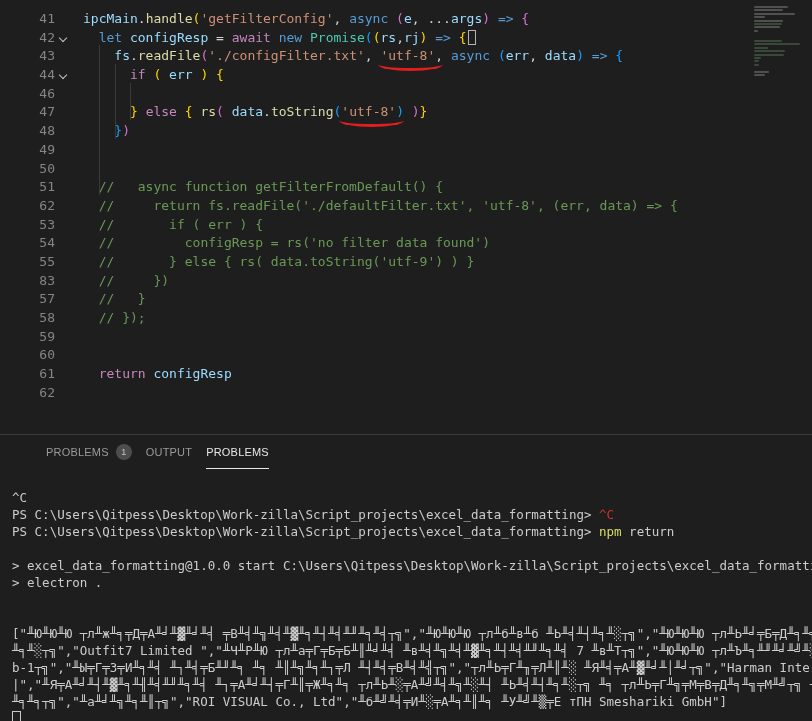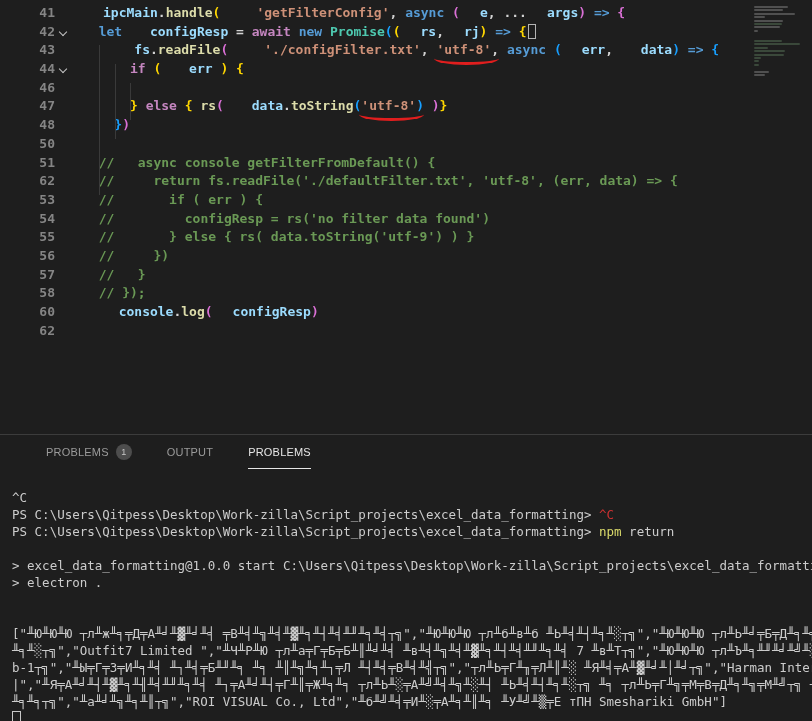--- a/index.html
+++ b/index.html
@@ -2,31 +2,31 @@
 <html style="--bg: #1e1e1e; --gutter: #858585; --var: #9cdcfe; --fn: #dcdcaa; --str: #ce9178; --kw: #569cd6; --ctrl: #c586c0; --cls: #4ec9b0; --punc: #d4d4d4; --cmt: #6a9955; --b1: #ffd700; --b2: #da70d6; --b3: #179fff; --red_mark: #e01e1e; --term_fg: #cccccc; --term_red: #cd3131; --term_yellow: #dcdc6b; --tab_fg: #9b9b9b; --tab_active: #e7e7e7; --badge_bg: #4d4d4d;"><head>
 <meta charset="utf-8">
 <style>
   * { box-sizing: border-box; margin: 0; padding: 0; }
   html,body { width: 812px; height: 721px; overflow: hidden; }
   body { background: var(--bg, #1e1e1e); font-family: "DejaVu Sans Mono", monospace; }
 
   .screen { position: relative; width: 812px; height: 721px; background: var(--bg, #1e1e1e); }
 
   
-  .editor { position: absolute; top: 0; left: 0; right: 0; height: 434px; padding-top: 4px; overflow: hidden; font-weight: bold; }
+  .editor { position: absolute; top: 0; left: 0; right: 0; height: 434px; padding-top: 10px; overflow: hidden; }
   .code-line { display: flex; height: 18.7px; line-height: 18.7px; font-size: 13px; }
   .gutter { width: 55px; flex: none; text-align: right; color: var(--gutter, #858585); white-space: pre; }
   .fold { width: 19px; flex: none; position: relative; }
   .chev { position: absolute; left: 5px; top: 6px; width: 6px; height: 6px;
           border-left: 1.4px solid #c5c5c5; border-bottom: 1.4px solid #c5c5c5; transform: rotate(-45deg); }
   .lc { padding-left: 9px; white-space: pre; }
 
-  .tk-v { color: var(--var); margin-left: 20px; }
+  .tk-v { color: var(--var); }
   .tk-f { color: var(--fn); }
-  .tk-s { color: var(--str); margin-left: 36px; }
+  .tk-s { color: var(--str); }
   .tk-k { color: var(--kw); }
   .tk-c { color: var(--ctrl); }
   .tk-t { color: var(--cls); }
   .tk-p { color: var(--punc); }
   .tk-m { color: var(--cmt); }
   .tk-b1 { color: var(--b1); }
   .tk-b2 { color: var(--b2); }
   .tk-b3 { color: var(--b3); }
   .tk-su { color: var(--str); position: relative; display: inline-block; }
   .tk-su::after { content: ""; position: absolute; left: -2px; right: -8px; top: 11px; height: 10px;
@@ -39,21 +39,21 @@
   .g1 { left: 99px;  top: 45px; height: 150px; }
   .g2 { left: 115px; top: 64px; height: 75px; }
   .g3 { left: 130px; top: 83px; height: 37px; }
 
   .minimap { position: absolute; top: 0; right: 2px; width: 58px; height: 430px; }
   .mmbar { position: absolute; left: 2px; height: 2px; background: #7a7a7a; opacity: .55; border-radius: 1px; }
   .mmbar.mmc { background: #567255; opacity: .5; }
 
   
   .panel { position: absolute; top: 434px; left: 0; right: 0; bottom: 0; border-top: 1px solid #3c3c3c; }
-  .tabbar { display: flex; gap: 35px; padding-left: 46px; height: 34px; align-items: stretch;
+  .tabbar { display: flex; gap: 14px; padding-left: 46px; height: 34px; align-items: stretch;
             font-family: "Liberation Sans", sans-serif; }
   .ptab { font-size: 11px; color: var(--tab_fg, #9b9b9b); letter-spacing: .2px; display: flex;
           align-items: center; gap: 7px; border-bottom: 1px solid transparent; cursor: pointer; }
   .ptab.active { color: var(--tab_active, #e7e7e7); border-bottom-color: var(--tab_active, #e7e7e7); }
   .badge { background: var(--badge_bg, #4d4d4d); color: #c7c7c7; width: 16px; height: 16px; border-radius: 50%;
            font-size: 9px; display: flex; align-items: center; justify-content: center; }
 
   .terminal { padding: 20px 0 0 12px; font-size: 12.5px; line-height: 17px; color: var(--term_fg, #ccc);
               overflow: hidden; height: 286px; }
   .trow { height: 17px; white-space: pre; }
@@ -102,28 +102,33 @@
           <span class="gutter">47</span>
           <span class="fold"></span>
           <span class="lc"><span class="tk-p">      </span><span class="tk-b1">}</span><span class="tk-p"> </span><span class="tk-c">else</span><span class="tk-p"> </span><span class="tk-b1">{</span><span class="tk-p"> </span><span class="tk-f">rs</span><span class="tk-b2">(</span><span class="tk-p"> </span><span class="tk-v">data</span><span class="tk-p">.</span><span class="tk-f">toString</span><span class="tk-b3">(</span><span class="tk-su">'utf-8'</span><span class="tk-b3">)</span><span class="tk-p"> </span><span class="tk-b2">)</span><span class="tk-b1">}</span></span>
         </div>
         <div class="code-line">
           <span class="gutter">48</span>
           <span class="fold"></span>
           <span class="lc"><span class="tk-p">    </span><span class="tk-b3">}</span><span class="tk-b2">)</span></span>
         </div>
         <div class="code-line">
+          <span class="gutter">49</span>
+          <span class="fold"></span>
+          <span class="lc"></span>
+        </div>
+        <div class="code-line">
           <span class="gutter">50</span>
           <span class="fold"></span>
           <span class="lc"></span>
         </div>
         <div class="code-line">
           <span class="gutter">51</span>
           <span class="fold"></span>
-          <span class="lc"><span class="tk-p">  </span><span class="tk-m">//   async console getFilterFromDefault() {</span></span>
+          <span class="lc"><span class="tk-p">  </span><span class="tk-m">//   async function getFilterFromDefault() {</span></span>
         </div>
         <div class="code-line">
           <span class="gutter">62</span>
           <span class="fold"></span>
           <span class="lc"><span class="tk-p">  </span><span class="tk-m">//     return fs.readFile('./defaultFilter.txt', 'utf-8', (err, data) =&gt; {</span></span>
         </div>
         <div class="code-line">
           <span class="gutter">53</span>
           <span class="fold"></span>
           <span class="lc"><span class="tk-p">  </span><span class="tk-m">//       if ( err ) {</span></span>
@@ -132,38 +137,47 @@
           <span class="gutter">54</span>
           <span class="fold"></span>
           <span class="lc"><span class="tk-p">  </span><span class="tk-m">//         configResp = rs('no filter data found')</span></span>
         </div>
         <div class="code-line">
           <span class="gutter">55</span>
           <span class="fold"></span>
           <span class="lc"><span class="tk-p">  </span><span class="tk-m">//       } else { rs( data.toString('utf-9') ) }</span></span>
         </div>
         <div class="code-line">
-          <span class="gutter">56</span>
+          <span class="gutter">83</span>
           <span class="fold"></span>
           <span class="lc"><span class="tk-p">  </span><span class="tk-m">//     })</span></span>
         </div>
         <div class="code-line">
           <span class="gutter">57</span>
           <span class="fold"></span>
           <span class="lc"><span class="tk-p">  </span><span class="tk-m">//   }</span></span>
         </div>
         <div class="code-line">
           <span class="gutter">58</span>
           <span class="fold"></span>
           <span class="lc"><span class="tk-p">  </span><span class="tk-m">// });</span></span>
         </div>
         <div class="code-line">
+          <span class="gutter">59</span>
+          <span class="fold"></span>
+          <span class="lc"></span>
+        </div>
+        <div class="code-line">
           <span class="gutter">60</span>
           <span class="fold"></span>
-          <span class="lc"><span class="tk-p">  </span><span class="tk-v">console</span><span class="tk-p">.</span><span class="tk-f">log</span><span class="tk-b2">(</span><span class="tk-v">configResp</span><span class="tk-b2">)</span></span>
+        </div>
+        <div class="code-line">
+          <span class="gutter">61</span>
+          <span class="fold"></span>
+          <span class="lc"><span class="tk-p">  </span><span class="tk-c">return</span><span class="tk-p"> </span><span class="tk-v">configResp</span></span>
         </div>
         <div class="code-line">
           <span class="gutter">62</span>
           <span class="fold"></span>
           <span class="lc"></span>
         </div>
       </div>
     <div class="guide g1"></div>
     <div class="guide g2"></div>
     <div class="guide g3"></div>

